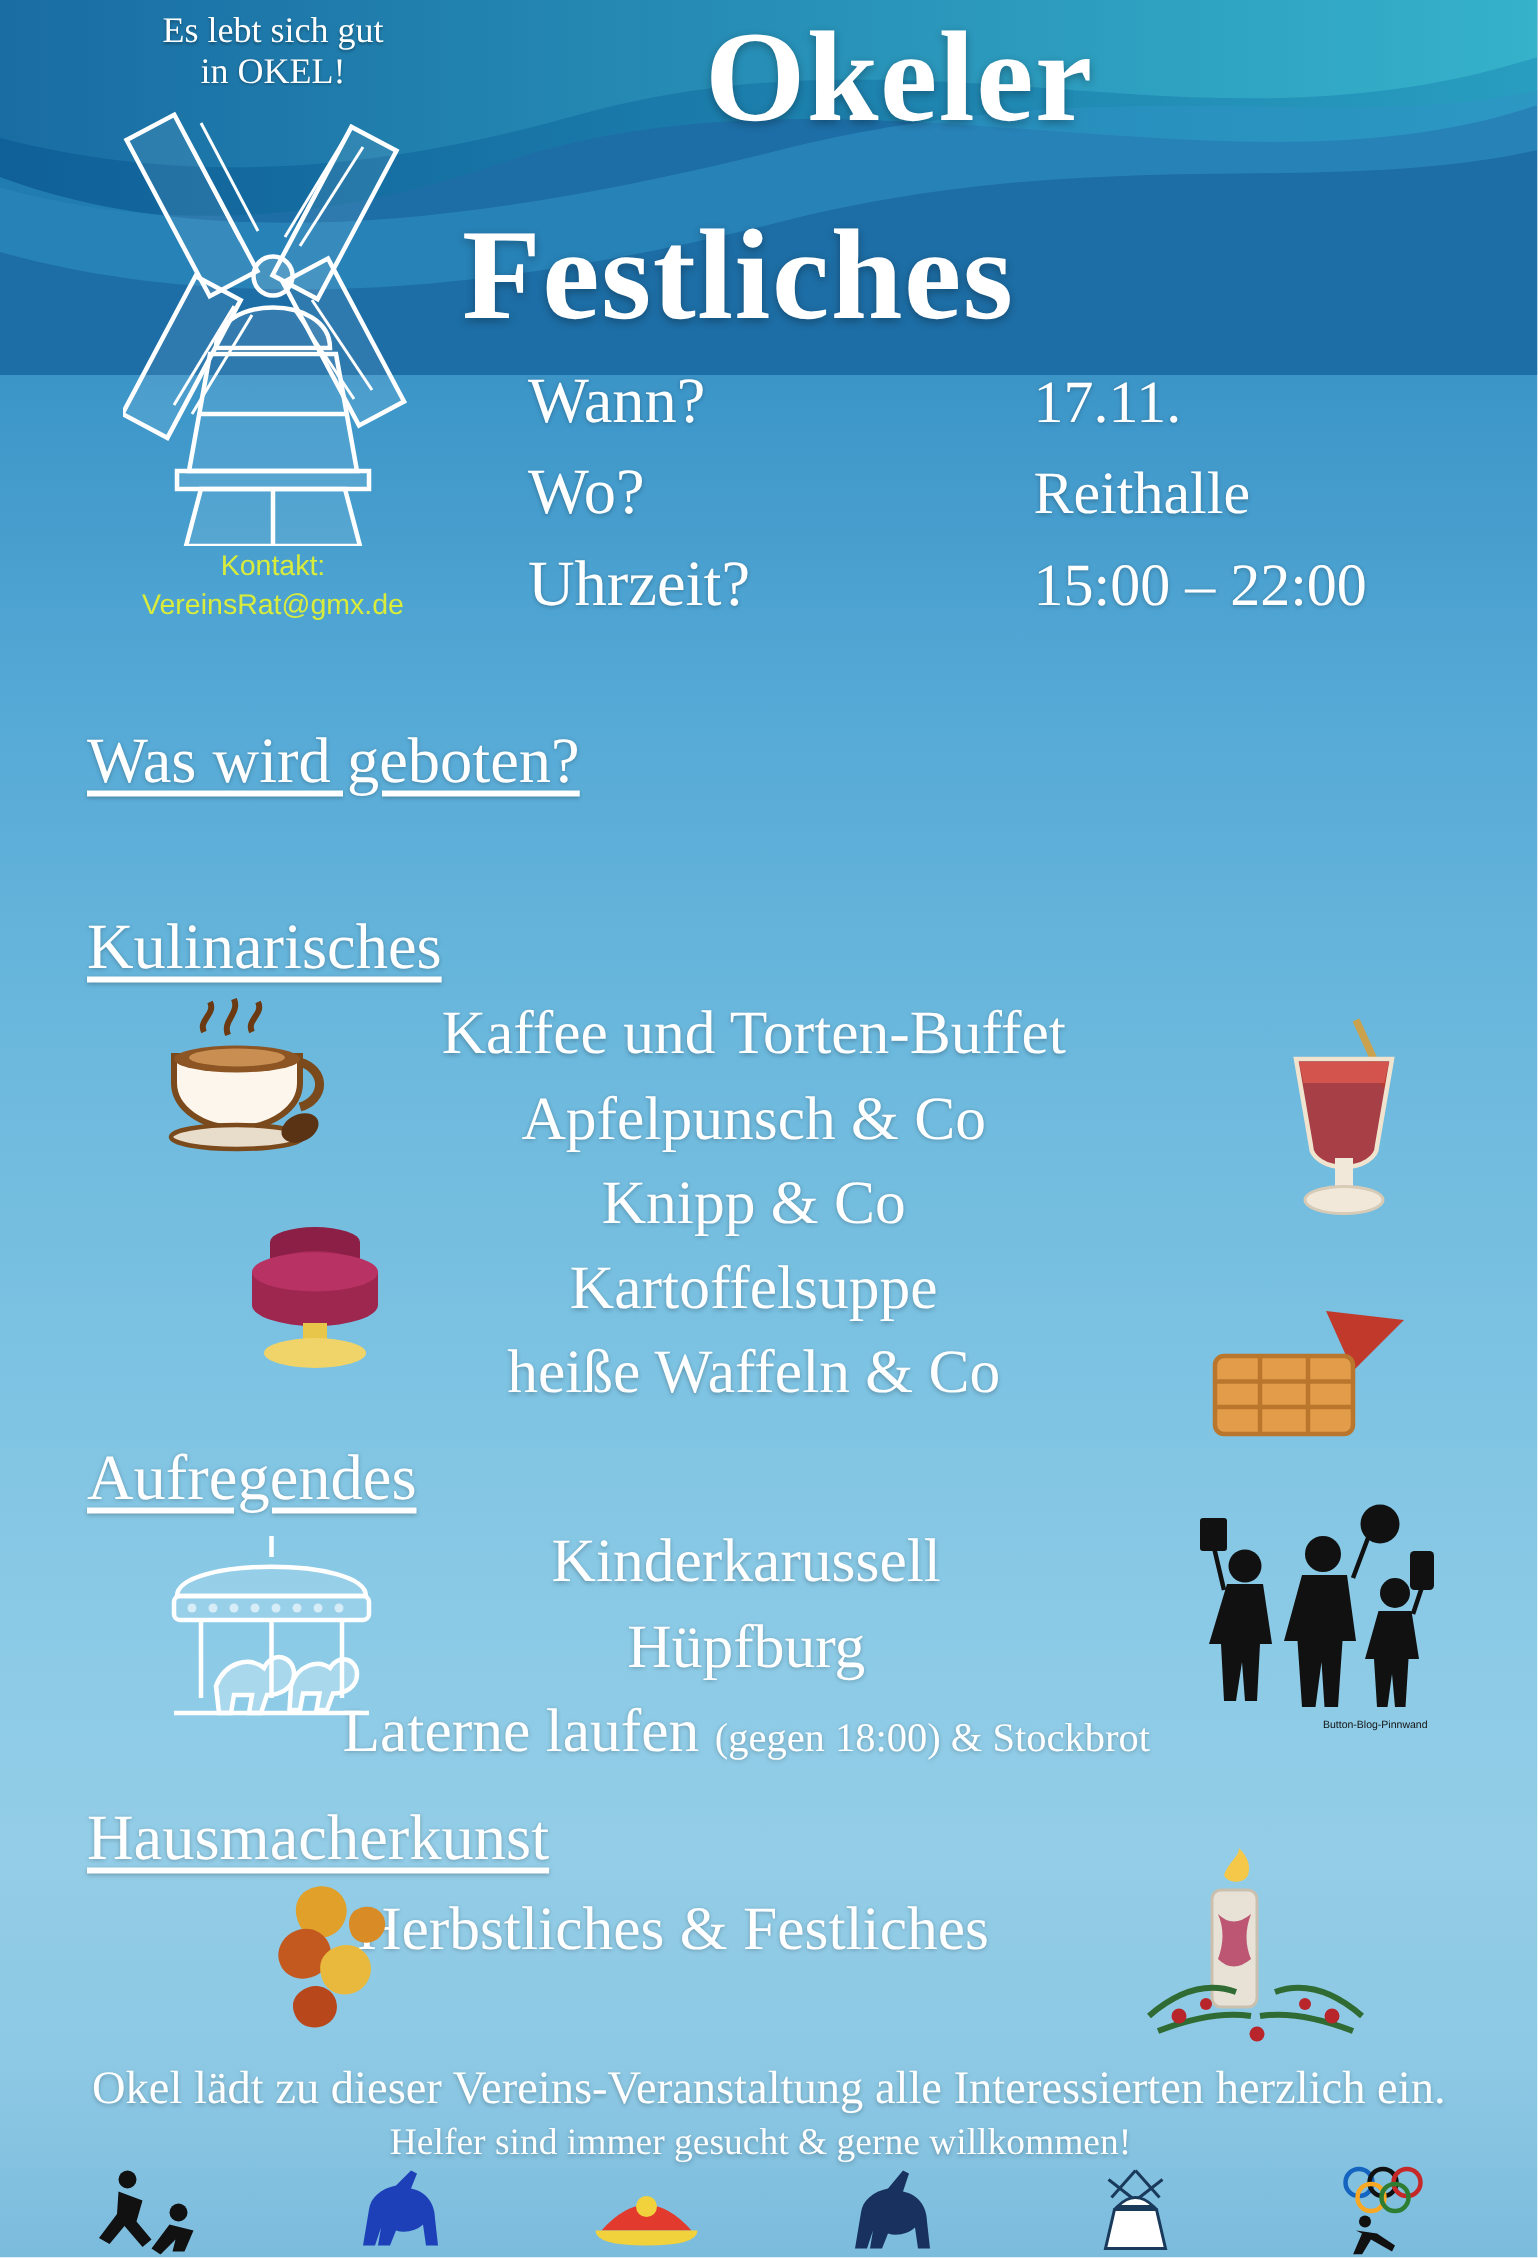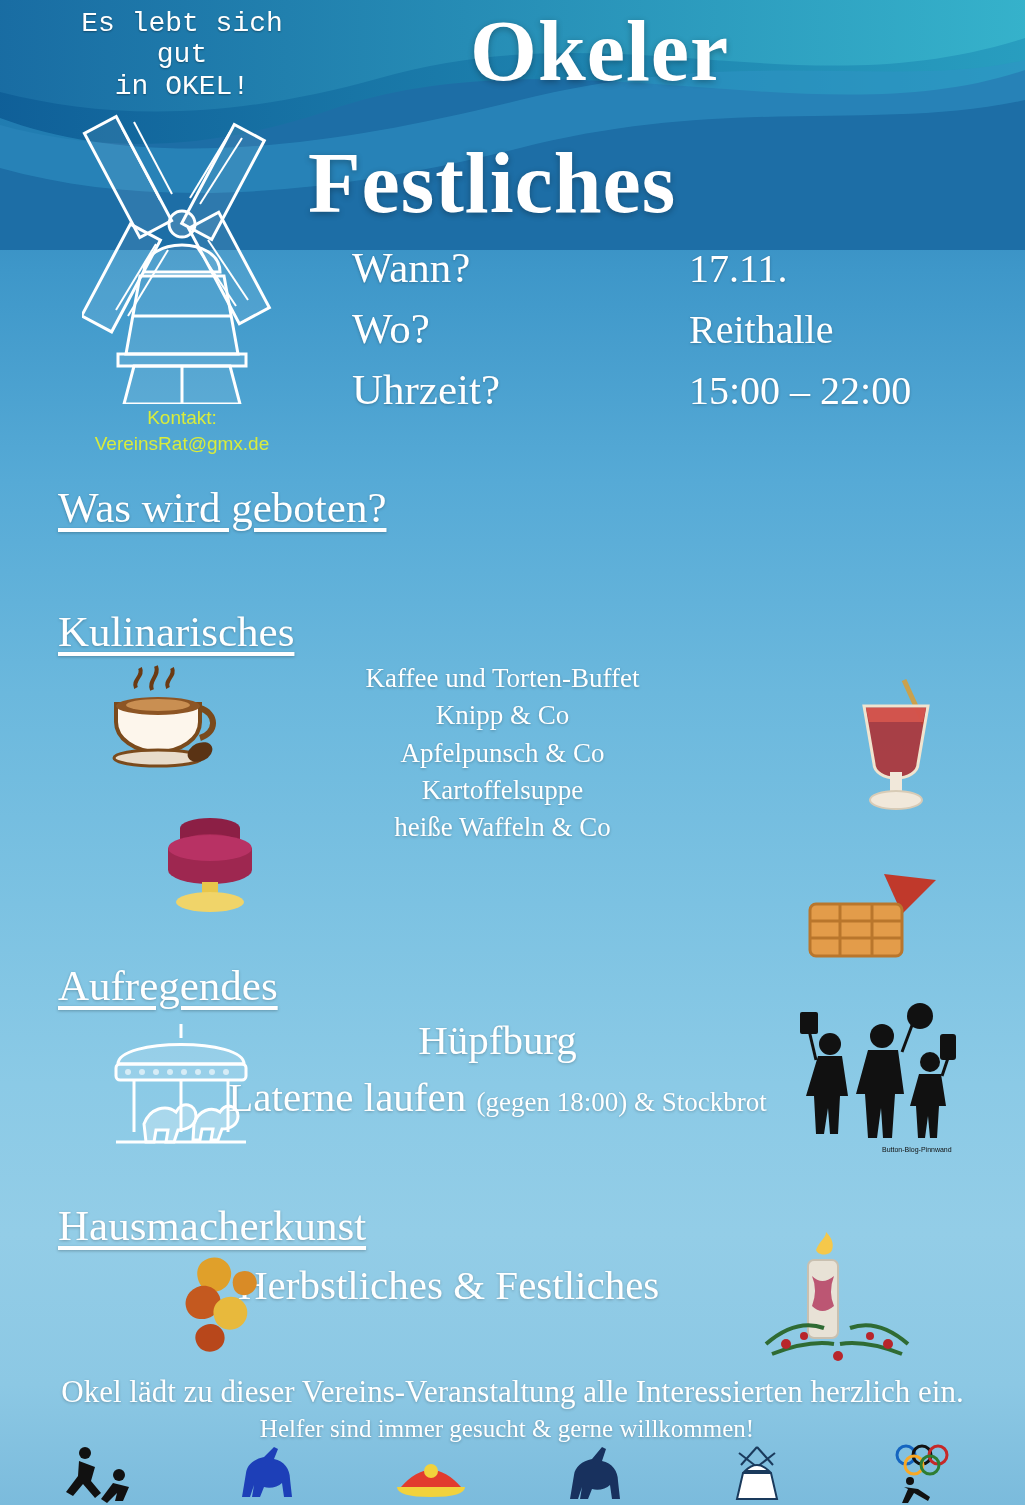--- a/index.html
+++ b/index.html
@@ -42,24 +42,24 @@
   }
   
   .windmill-wrap {
     position: absolute;
     left: 52px;
     top: 8px;
     width: 260px;
     text-align: center;
   }
   .slogan {
-    font-size: 28px;
+    font-size: 24px;
     line-height: 1.12;
     color: #ffffff;
-    font-family: Liberation Mono, monospace;
+    font-family: Liberation Serif, serif;
     text-shadow: 0 1px 2px rgba(0,0,0,.35);
   }
   .windmill-svg {
     display: block;
     margin: 2px auto 0 auto;
   }
   .kontakt {
     margin-top: 2px;
     font-size: 19px;
     line-height: 1.25;
@@ -136,21 +136,21 @@
   #h-kulinarisches { left: 58px; top: 608px; }
   #kul-lines {
     position: absolute;
     left: 0; top: 660px;
     width: 1025px;
     text-align: center;
     padding-right: 20px;
     box-sizing: border-box;
   }
   #kul-lines div {
-    font-size: 27px;
+    font-size: 41px;
     line-height: 1.38;
     text-shadow: 0 1px 3px rgba(0,0,0,.25);
   }
 
   #h-aufregendes { left: 58px; top: 962px; }
   #auf-lines {
     position: absolute;
     left: 0; top: 1012px;
     width: 1025px;
     text-align: center;
@@ -285,22 +285,22 @@
       <div class="fact-q">Uhrzeit?</div>
       <div class="fact-a">15:00 – 22:00</div>
     </div>
   </div>
 
   <div id="h-geboten" class="sec-head">Was wird geboten?</div>
 
   <div id="h-kulinarisches" class="sec-head">Kulinarisches</div>
   <div id="kul-lines">
     <div>Kaffee und Torten-Buffet</div>
+    <div>Apfelpunsch &amp; Co</div>
     <div>Knipp &amp; Co</div>
-    <div>Apfelpunsch &amp; Co</div>
     <div>Kartoffelsuppe</div>
     <div>heiße Waffeln &amp; Co</div>
   </div>
 
   <svg id="art-coffee" class="art" width="130" height="110" viewBox="0 0 130 110">
     <g fill="none" stroke="#6b3a13" stroke-width="4">
       <path d="M40 28 C36 20 48 16 44 8"></path>
       <path d="M56 30 C52 20 64 16 60 6"></path>
       <path d="M72 28 C68 20 80 16 76 8"></path>
     </g>
@@ -336,20 +336,21 @@
     <g stroke="#b9762c" stroke-width="3">
       <line x1="12" y1="61" x2="104" y2="61"></line>
       <line x1="12" y1="78" x2="104" y2="78"></line>
       <line x1="42" y1="44" x2="42" y2="96"></line>
       <line x1="74" y1="44" x2="74" y2="96"></line>
     </g>
   </svg>
 
   <div id="h-aufregendes" class="sec-head">Aufregendes</div>
   <div id="auf-lines">
+    <div>Kinderkarussell</div>
     <div>Hüpfburg</div>
     <div>
       <span>Laterne laufen</span>
       <span class="small-note">(gegen 18:00) &amp; Stockbrot</span>
     </div>
   </div>
 
   <svg id="art-carousel" class="art" width="170" height="140" viewBox="0 0 170 140">
     <g stroke="#ffffff" stroke-width="3" fill="none">
       <line x1="85" y1="4" x2="85" y2="18"></line>

